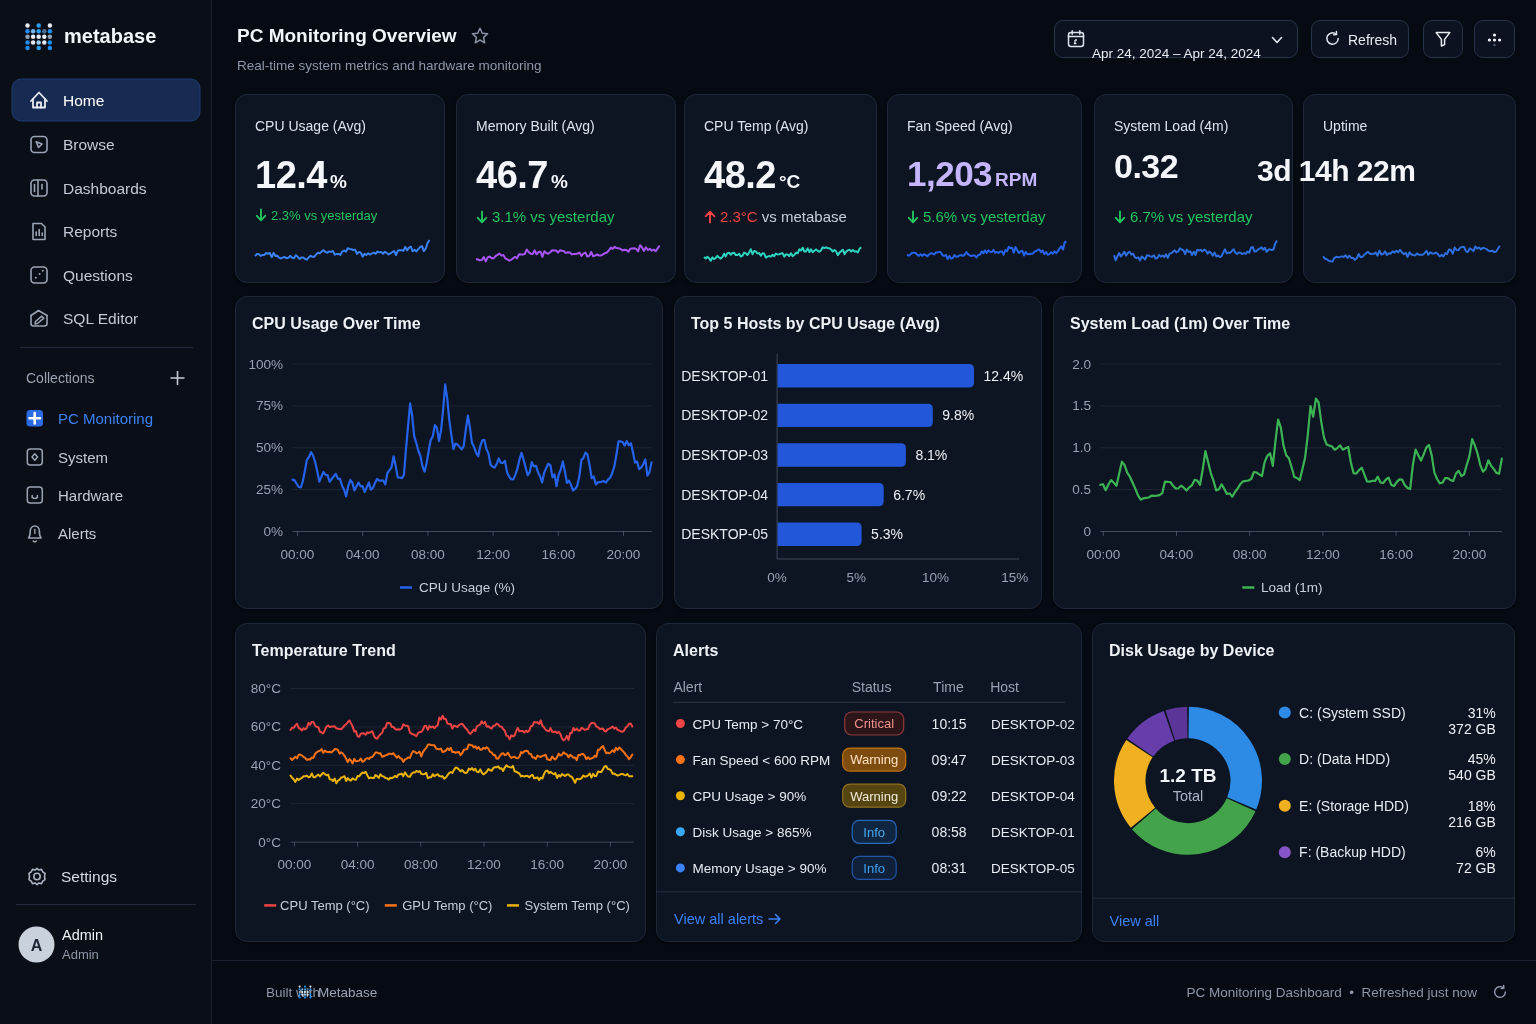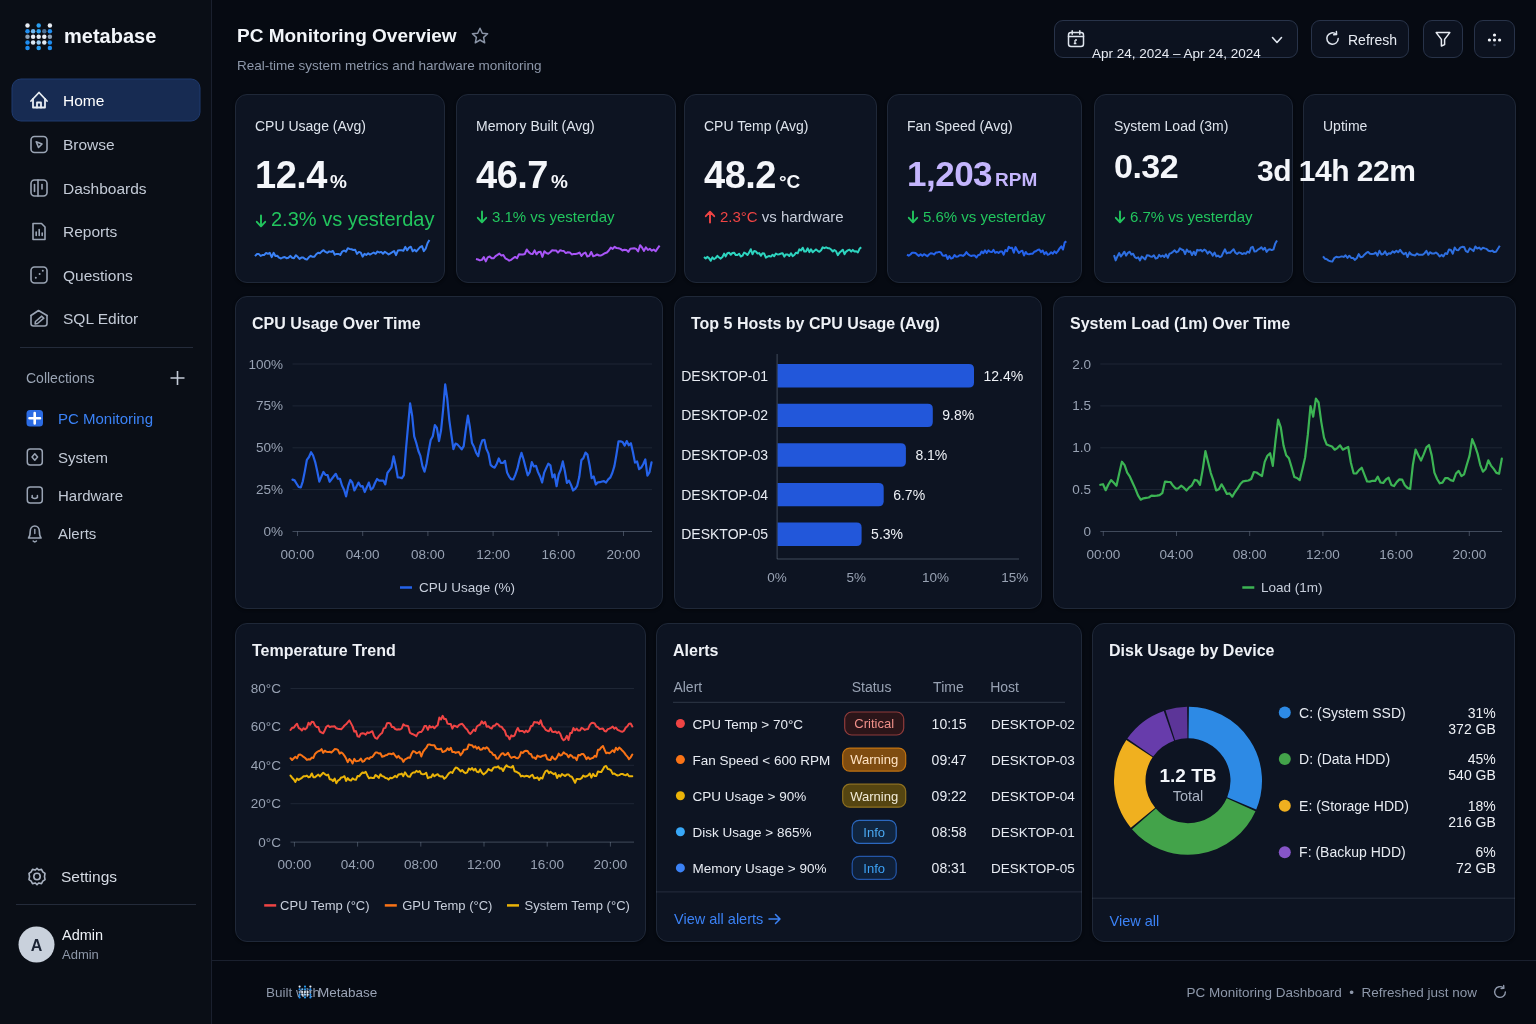--- a/index.html
+++ b/index.html
@@ -120,55 +120,55 @@
 <svg class="abs" style="left:1484px;top:29px" width="21" height="21" viewBox="0 0 21 21">
     <circle cx="10.5" cy="6" r="1.6" fill="#f0f3f8"></circle>
     <circle cx="5.4" cy="11" r="1.6" fill="#f0f3f8"></circle>
     <circle cx="10.5" cy="11" r="1.6" fill="#f0f3f8"></circle>
     <circle cx="15.6" cy="11" r="1.6" fill="#f0f3f8"></circle>
     <circle cx="10.5" cy="16" r="1.3" fill="#4a5468"></circle>
   </svg>
 <div class="card" style="left:235px;top:93.5px;width:210px;height:189px;"></div>
 <div class="ctitle" style="left:255px;top:117.5px;">CPU Usage (Avg)</div>
 <div class="abs" style="left:255px;top:153.5px;color:#f4f6fa;font-size:38px;font-weight:700;letter-spacing:-0.5px;">12.4<span style="font-size:19px;font-weight:700;letter-spacing:0;margin-left:3px;">%</span></div>
-<div class="abs" style="left:255px;top:207.5px;color:#22c55e;font-size:20px;"><svg width="12" height="14" viewBox="0 0 12 14" style="vertical-align:-2px;margin-right:4px;">
+<div class="abs" style="left:255px;top:207.5px;color:#22c55e;font-size:13px;"><svg width="12" height="14" viewBox="0 0 12 14" style="vertical-align:-2px;margin-right:4px;">
       <path d="M6 1.5 L6 12 M1.8 7.8 L6 12.3 L10.2 7.8" stroke="#22c55e" stroke-width="1.9" fill="none" stroke-linecap="round" stroke-linejoin="round"></path>
     </svg>2.3% vs yesterday</div>
 <svg class="abs" style="left:235px;top:93.5px" width="210" height="189" viewBox="0 0 210 189">
     <polyline points="20.0,162.2 21.9,160.1 23.7,159.9 25.6,161.9 27.4,161.1 29.3,160.9 31.1,159.0 33.0,159.8 34.8,158.9 36.7,163.1 38.6,158.8 40.4,162.1 42.3,161.8 44.1,163.7 46.0,164.5 47.8,163.5 49.7,163.0 51.5,164.2 53.4,163.7 55.3,161.9 57.1,163.7 59.0,164.2 60.8,161.2 62.7,162.8 64.5,164.9 66.4,163.6 68.2,163.5 70.1,165.0 71.9,165.6 73.8,163.3 75.7,161.8 77.5,162.8 79.4,162.8 81.2,160.2 83.1,158.7 84.9,159.3 86.8,157.4 88.6,156.2 90.5,157.9 92.4,158.8 94.2,157.4 96.1,157.9 97.9,157.0 99.8,160.7 101.6,159.9 103.5,159.9 105.3,160.9 107.2,157.6 109.1,156.5 110.9,157.7 112.8,154.2 114.6,154.9 116.5,155.3 118.3,156.0 120.2,155.8 122.0,159.9 123.9,157.9 125.8,158.6 127.6,162.7 129.5,159.9 131.3,160.9 133.2,159.2 135.0,160.6 136.9,159.5 138.7,158.5 140.6,159.8 142.5,157.5 144.3,158.5 146.2,157.9 148.0,159.7 149.9,157.8 151.7,159.0 153.6,160.4 155.4,159.3 157.3,158.2 159.1,157.0 161.0,161.1 162.9,156.6 164.7,156.3 166.6,156.2 168.4,156.7 170.3,152.9 172.1,156.3 174.0,153.6 175.8,152.7 177.7,157.3 179.6,155.7 181.4,157.4 183.3,155.2 185.1,153.2 187.0,152.1 188.8,157.1 190.7,154.7 192.5,149.3 194.4,146.0" fill="none" stroke="#3b82f6" stroke-width="2" stroke-linejoin="round"></polyline>
   </svg>
 <div class="card" style="left:456px;top:93.5px;width:220px;height:189px;"></div>
 <div class="ctitle" style="left:476px;top:117.5px;">Memory Built (Avg)</div>
 <div class="abs" style="left:476px;top:153.5px;color:#f4f6fa;font-size:38px;font-weight:700;letter-spacing:-0.5px;">46.7<span style="font-size:19px;font-weight:700;letter-spacing:0;margin-left:3px;">%</span></div>
 <div class="abs" style="left:476px;top:207.5px;color:#22c55e;font-size:15px;"><svg width="12" height="14" viewBox="0 0 12 14" style="vertical-align:-2px;margin-right:4px;">
       <path d="M6 1.5 L6 12 M1.8 7.8 L6 12.3 L10.2 7.8" stroke="#22c55e" stroke-width="1.9" fill="none" stroke-linecap="round" stroke-linejoin="round"></path>
     </svg>3.1% vs yesterday</div>
 <svg class="abs" style="left:456px;top:93.5px" width="220" height="189" viewBox="0 0 220 189">
     <polyline points="20.0,165.0 22.0,165.5 23.9,166.4 25.9,165.9 27.8,163.1 29.8,167.4 31.7,163.4 33.7,162.5 35.6,164.3 37.6,164.3 39.5,162.2 41.5,160.9 43.4,159.6 45.4,161.6 47.3,161.0 49.3,164.3 51.3,165.3 53.2,166.7 55.2,165.8 57.1,164.3 59.1,162.9 61.0,164.3 63.0,160.2 64.9,160.6 66.9,160.5 68.8,160.0 70.8,155.5 72.7,158.1 74.7,159.7 76.6,160.1 78.6,156.4 80.5,160.3 82.5,158.0 84.5,157.7 86.4,162.9 88.4,157.2 90.3,159.0 92.3,159.7 94.2,158.3 96.2,156.3 98.1,156.5 100.1,156.5 102.0,158.6 104.0,156.3 105.9,156.8 107.9,157.1 109.8,159.1 111.8,158.3 113.8,158.4 115.7,160.4 117.7,160.0 119.6,160.0 121.6,159.5 123.5,158.6 125.5,161.9 127.4,159.7 129.4,158.5 131.3,162.5 133.3,161.9 135.2,158.0 137.2,162.2 139.1,161.6 141.1,160.5 143.1,161.5 145.0,161.5 147.0,160.3 148.9,159.2 150.9,158.5 152.8,156.5 154.8,153.6 156.7,154.9 158.7,152.8 160.6,154.1 162.6,154.2 164.5,154.9 166.5,156.5 168.4,155.7 170.4,155.9 172.3,157.9 174.3,154.8 176.3,154.5 178.2,154.2 180.2,154.9 182.1,157.5 184.1,151.2 186.0,153.5 188.0,156.9 189.9,153.3 191.9,156.0 193.8,154.8 195.8,156.7 197.7,155.5 199.7,157.3 201.6,154.4 203.6,151.6" fill="none" stroke="#a855f7" stroke-width="2" stroke-linejoin="round"></polyline>
   </svg>
 <div class="card" style="left:684px;top:93.5px;width:193px;height:189px;"></div>
 <div class="ctitle" style="left:704px;top:117.5px;">CPU Temp (Avg)</div>
 <div class="abs" style="left:704px;top:153.5px;color:#f4f6fa;font-size:38px;font-weight:700;letter-spacing:-0.5px;">48.2<span style="font-size:19px;font-weight:700;letter-spacing:0;margin-left:3px;">°C</span></div>
 <div class="abs" style="left:704px;top:207.5px;color:#ef4444;font-size:15px;"><svg width="12" height="14" viewBox="0 0 12 14" style="vertical-align:-2px;margin-right:4px;">
       <path d="M6 12.5 L6 2 M1.8 6.2 L6 1.7 L10.2 6.2" stroke="#ef4444" stroke-width="1.9" fill="none" stroke-linecap="round" stroke-linejoin="round"></path>
-    </svg>2.3°C<span style="color:#c7cedb;"> vs hardware</span></div>
+    </svg>2.3°C<span style="color:#c7cedb;"> vs metabase</span></div>
 <svg class="abs" style="left:684px;top:93.5px" width="193" height="189" viewBox="0 0 193 189">
     <polyline points="20.0,162.9 21.7,164.4 23.3,162.9 25.0,164.1 26.7,166.8 28.4,163.4 30.0,165.1 31.7,164.0 33.4,161.9 35.1,163.5 36.7,164.6 38.4,163.1 40.1,159.6 41.7,162.4 43.4,159.2 45.1,158.7 46.8,160.8 48.4,159.0 50.1,158.7 51.8,161.1 53.4,161.0 55.1,159.7 56.8,162.5 58.5,161.7 60.1,158.6 61.8,159.4 63.5,161.0 65.2,158.4 66.8,155.2 68.5,160.2 70.2,156.9 71.8,157.4 73.5,159.5 75.2,159.1 76.9,161.8 78.5,159.3 80.2,159.6 81.9,163.7 83.5,162.7 85.2,162.0 86.9,162.6 88.6,160.7 90.2,162.2 91.9,159.5 93.6,160.5 95.3,160.2 96.9,159.6 98.6,159.3 100.3,162.6 101.9,160.4 103.6,160.5 105.3,162.0 107.0,159.3 108.6,162.1 110.3,161.0 112.0,158.7 113.7,159.3 115.3,155.4 117.0,156.4 118.7,153.7 120.3,157.5 122.0,157.4 123.7,154.3 125.4,158.1 127.0,155.3 128.7,158.3 130.4,156.8 132.0,155.4 133.7,156.8 135.4,157.8 137.1,156.3 138.7,153.3 140.4,154.2 142.1,153.3 143.8,154.2 145.4,154.3 147.1,155.5 148.8,157.5 150.4,156.0 152.1,157.3 153.8,161.1 155.5,158.6 157.1,157.3 158.8,155.7 160.5,160.2 162.1,157.6 163.8,156.4 165.5,155.7 167.2,157.6 168.8,155.9 170.5,157.4 172.2,157.2 173.9,158.4 175.5,154.8 177.2,153.2" fill="none" stroke="#2dd4bf" stroke-width="2" stroke-linejoin="round"></polyline>
   </svg>
 <div class="card" style="left:887px;top:93.5px;width:195px;height:189px;"></div>
 <div class="ctitle" style="left:907px;top:117.5px;">Fan Speed (Avg)</div>
 <div class="abs" style="left:907px;top:153.5px;color:#c4b5fd;font-size:35px;font-weight:700;letter-spacing:-0.5px;">1,203<span style="font-size:19px;font-weight:700;letter-spacing:0;margin-left:3px;">RPM</span></div>
 <div class="abs" style="left:907px;top:207.5px;color:#22c55e;font-size:15px;"><svg width="12" height="14" viewBox="0 0 12 14" style="vertical-align:-2px;margin-right:4px;">
       <path d="M6 1.5 L6 12 M1.8 7.8 L6 12.3 L10.2 7.8" stroke="#22c55e" stroke-width="1.9" fill="none" stroke-linecap="round" stroke-linejoin="round"></path>
     </svg>5.6% vs yesterday</div>
 <svg class="abs" style="left:887px;top:93.5px" width="195" height="189" viewBox="0 0 195 189">
     <polyline points="20.0,160.7 21.7,161.7 23.4,160.5 25.1,158.7 26.8,158.8 28.5,159.0 30.2,160.6 31.9,161.9 33.6,160.2 35.3,161.9 37.0,160.2 38.7,161.1 40.3,162.3 42.0,160.5 43.7,159.3 45.4,159.5 47.1,160.5 48.8,158.6 50.5,158.4 52.2,157.9 53.9,158.5 55.6,161.6 57.3,161.8 59.0,161.0 60.7,165.0 62.4,162.0 64.1,164.6 65.8,163.9 67.5,161.0 69.2,162.7 70.9,162.5 72.6,161.2 74.3,161.3 76.0,161.9 77.7,160.6 79.4,158.1 81.0,160.2 82.7,161.3 84.4,162.0 86.1,161.4 87.8,161.6 89.5,163.5 91.2,161.0 92.9,160.8 94.6,157.5 96.3,159.3 98.0,156.3 99.7,159.0 101.4,156.4 103.1,157.7 104.8,158.1 106.5,155.9 108.2,158.8 109.9,157.9 111.6,159.0 113.3,157.5 115.0,157.5 116.7,160.7 118.4,156.0 120.0,157.3 121.7,152.9 123.4,154.1 125.1,153.8 126.8,158.7 128.5,153.1 130.2,156.2 131.9,158.9 133.6,157.4 135.3,156.7 137.0,161.5 138.7,158.0 140.4,160.1 142.1,160.2 143.8,159.7 145.5,159.8 147.2,157.8 148.9,157.3 150.6,156.0 152.3,155.5 154.0,158.1 155.7,156.5 157.4,160.2 159.1,158.0 160.7,160.8 162.4,160.1 164.1,158.3 165.8,159.8 167.5,157.3 169.2,159.2 170.9,157.1 172.6,154.4 174.3,152.3 176.0,155.5 177.7,148.4 179.4,147.4" fill="none" stroke="#2563eb" stroke-width="2" stroke-linejoin="round"></polyline>
   </svg>
 <div class="card" style="left:1094px;top:93.5px;width:199px;height:189px;"></div>
-<div class="ctitle" style="left:1114px;top:117.5px;">System Load (3m)</div>
+<div class="ctitle" style="left:1114px;top:117.5px;">System Load (4m)</div>
 <div class="abs" style="left:1114px;top:147px;color:#f4f6fa;font-size:34px;font-weight:700;letter-spacing:-0.5px;">0.32<span style="font-size:19px;font-weight:700;letter-spacing:0;margin-left:3px;"></span></div>
 <div class="abs" style="left:1114px;top:207.5px;color:#22c55e;font-size:15px;"><svg width="12" height="14" viewBox="0 0 12 14" style="vertical-align:-2px;margin-right:4px;">
       <path d="M6 1.5 L6 12 M1.8 7.8 L6 12.3 L10.2 7.8" stroke="#22c55e" stroke-width="1.9" fill="none" stroke-linecap="round" stroke-linejoin="round"></path>
     </svg>6.7% vs yesterday</div>
 <svg class="abs" style="left:1094px;top:93.5px" width="199" height="189" viewBox="0 0 199 189">
     <polyline points="20.0,161.1 21.7,166.4 23.5,162.2 25.2,159.1 26.9,162.5 28.7,160.1 30.4,157.7 32.1,161.6 33.9,158.9 35.6,157.8 37.3,160.6 39.1,159.7 40.8,163.1 42.5,164.2 44.3,163.4 46.0,166.4 47.7,162.6 49.5,163.9 51.2,165.4 52.9,161.3 54.7,161.4 56.4,162.5 58.1,162.7 59.9,161.3 61.6,164.4 63.4,164.1 65.1,160.9 66.8,162.6 68.6,161.5 70.3,163.0 72.0,160.4 73.8,163.8 75.5,159.7 77.2,159.1 79.0,157.8 80.7,156.3 82.4,158.4 84.2,157.4 85.9,154.3 87.6,155.5 89.4,156.2 91.1,160.1 92.8,155.5 94.6,157.9 96.3,157.3 98.0,161.0 99.8,157.7 101.5,161.0 103.2,155.9 105.0,156.5 106.7,155.8 108.4,157.4 110.2,155.6 111.9,156.7 113.6,159.6 115.4,157.5 117.1,159.0 118.8,161.6 120.6,158.6 122.3,162.4 124.0,161.6 125.8,163.0 127.5,162.4 129.2,158.7 131.0,155.3 132.7,159.4 134.4,158.6 136.2,158.7 137.9,156.9 139.6,155.2 141.4,158.7 143.1,159.9 144.9,158.4 146.6,158.9 148.3,160.1 150.1,159.1 151.8,159.8 153.5,157.5 155.3,158.7 157.0,153.6 158.7,152.8 160.5,157.6 162.2,157.3 163.9,155.6 165.7,154.7 167.4,153.2 169.1,155.7 170.9,153.8 172.6,157.9 174.3,155.8 176.1,155.3 177.8,156.1 179.5,155.4 181.3,149.4 183.0,146.5" fill="none" stroke="#2e6fe0" stroke-width="2" stroke-linejoin="round"></polyline>
   </svg>
 <div class="card" style="left:1303px;top:93.5px;width:213px;height:189px;"></div>
 <div class="ctitle" style="left:1323px;top:117.5px;">Uptime</div>
 <div class="abs" style="left:1257px;top:153.5px;color:#f4f6fa;font-size:30px;font-weight:700;letter-spacing:-0.5px;">3d 14h 22m<span style="font-size:19px;font-weight:700;letter-spacing:0;margin-left:3px;"></span></div>

